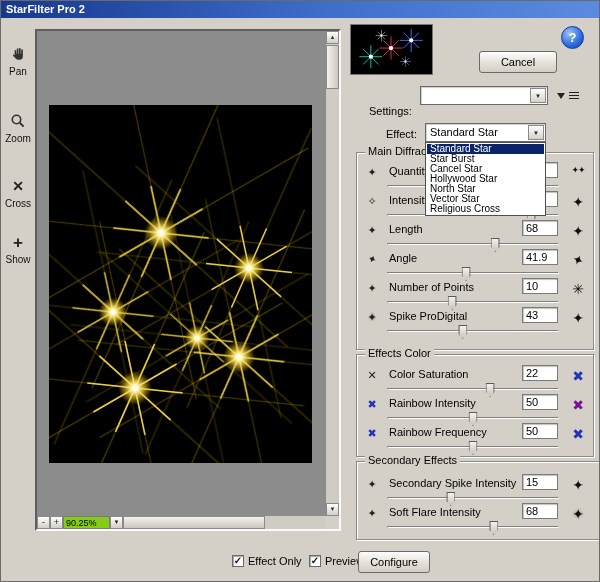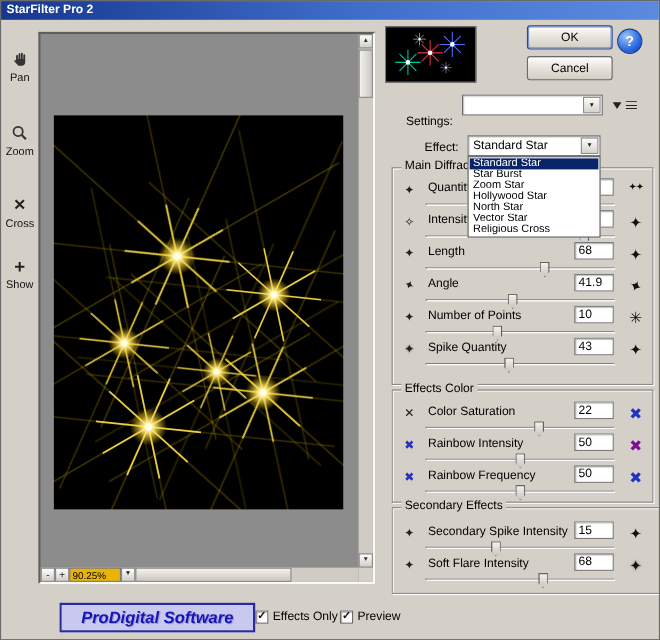--- a/index.html
+++ b/index.html
@@ -27,21 +27,21 @@
   .vscroll { position:absolute; top:0; right:0; width:13px; bottom:13px; background:#cfccc4; }
   .sbtn { position:absolute; left:0; width:13px; height:13px; text-align:center;
     background:linear-gradient(#ffffff,#d2cec6); border:1px solid #8a8a8a; font-size:6px; line-height:11px; color:#333; }
   .sbtn.up{ top:0 } .sbtn.down{ bottom:0 }
   .vthumb { position:absolute; left:0; top:14px; width:13px; height:44px;
     background:linear-gradient(90deg,#f4f2ee,#cbc7bf); border:1px solid #8a8a8a; }
   .bottombar { position:absolute; left:0; bottom:0; right:13px; height:13px; display:flex; background:#cfccc4; }
   .zbtn { width:13px; height:13px; flex:0 0 13px; text-align:center; font-size:9px; line-height:10px;
     background:linear-gradient(#ffffff,#d2cec6); border:1px solid #8a8a8a; color:#222; }
   .zbtn.dd { font-size:6px; }
-  .zoom-field { width:47px; height:13px; flex:0 0 47px; border:1px solid #7a7a7a; background:#eab308;
+  .zoom-field { width:47px; height:13px; flex:0 0 47px; border:1px solid #7a7a7a; background:#84cc16;
     font-family:"Liberation Sans",sans-serif; font-size:9px; padding:0 2px; }
   .hscroll { flex:1; position:relative; }
   .hthumb { position:absolute; left:0; top:0; height:13px; width:70%;
     background:linear-gradient(#f4f2ee,#cbc7bf); border:1px solid #8a8a8a; }
   .corner { position:absolute; right:0; bottom:0; width:13px; height:13px; background:#d4d0c8; }
   
   .logo { position:absolute; left:53px; top:547px; width:178px; height:27px;
     border:2px solid #2a2a9a; background:#c9c9ef; display:flex; align-items:center; justify-content:center;
     font-size:15px; font-weight:bold; font-style:italic; color:#1515b5; text-shadow:1px 1px 0 #9a9ad0; }
   .cb { position:absolute; display:flex; align-items:center; gap:4px; cursor:pointer; }
@@ -180,48 +180,47 @@
       <div class="zbtn">+</div>
       <input class="zoom-field" value="90.25%" style="">
       <div class="zbtn dd">▼</div>
       <div class="hscroll">
         <div class="hthumb"></div>
       </div>
     </div>
     <div class="corner"></div>
   </div>
 
-  <div class="logo">ProDigital Software</div>
   <div class="cb" style="left:231px;top:554px">
     <span class="cbbox">✓</span>
-    <span>Effects Only</span>
+    <span>Effect Only</span>
   </div>
   <div class="cb" style="left:308px;top:554px">
     <span class="cbbox">✓</span>
     <span>Preview</span>
   </div>
+  <div class="btn" style="left:357px;top:550px;width:72px;height:22px">Configure</div>
 
   <svg class="thumb" viewBox="0 0 83 51">
     <defs>
       <g id="miniStar" stroke="currentColor" stroke-width="1">
         <line x1="-12" y1="0" x2="12" y2="0"></line>
         <line x1="0" y1="-12" x2="0" y2="12"></line>
         <line x1="-8" y1="-8" x2="8" y2="8"></line>
         <line x1="-8" y1="8" x2="8" y2="-8"></line>
         <circle r="2.2" fill="#ffffff" stroke="none"></circle>
       </g>
     </defs>
     <rect width="83" height="51" fill="#000"></rect>
     <use href="#miniStar" transform="translate(20,33)" color="#00c9a0"></use>
     <use href="#miniStar" transform="translate(41,24)" color="#e83040"></use>
     <use href="#miniStar" transform="translate(62,16)" color="#4a6cff"></use>
     <use href="#miniStar" transform="translate(31,11) scale(0.5)" color="#ffffff"></use>
     <use href="#miniStar" transform="translate(56,38) scale(0.45)" color="#bfd0ff"></use>
   </svg>
-  <div class="btn default" style="left:478px;top:22px;width:78px;height:22px">OK</div>
   <div class="btn" style="left:478px;top:50px;width:78px;height:22px">Cancel</div>
   <div class="help">?</div>
 
   <span class="flabel" style="left:368px;top:104px">Settings:</span>
   <div class="combo" style="left:419px;top:85px;width:128px">
     <span class="combo-text"></span>
     <span class="combo-arrow">▼</span>
   </div>
   <div class="flyout">
     <span class="tri"></span>
@@ -287,21 +286,21 @@
       <input class="sval" value="10" style="">
       <span class="ricon">✳</span>
       <div class="strack">
         <div class="schannel"></div>
         <div class="sthumb" style="left:38%"></div>
       </div>
     </div>
 
     <div class="srow" style="top:157px">
       <span class="licon fuzz">✦</span>
-      <span class="slabel">Spike Quantity</span>
+      <span class="slabel">Spike ProDigital</span>
       <input class="sval" value="43" style="">
       <span class="ricon">✦</span>
       <div class="strack">
         <div class="schannel"></div>
         <div class="sthumb" style="left:44%"></div>
       </div>
     </div>
   </div>
 
   <div class="group" style="left:355px;top:353px;width:238px;height:103px">
@@ -363,20 +362,20 @@
       <div class="strack">
         <div class="schannel"></div>
         <div class="sthumb" style="left:62%"></div>
       </div>
     </div>
   </div>
 
   <div class="listbox">
     <div class="opt selected">Standard Star</div>
     <div class="opt">Star Burst</div>
-    <div class="opt">Zoom Star</div>
+    <div class="opt">Cancel Star</div>
     <div class="opt">Hollywood Star</div>
     <div class="opt">North Star</div>
     <div class="opt">Vector Star</div>
     <div class="opt">Religious Cross</div>
   </div>
 
 </div>
 
 </body></html>

